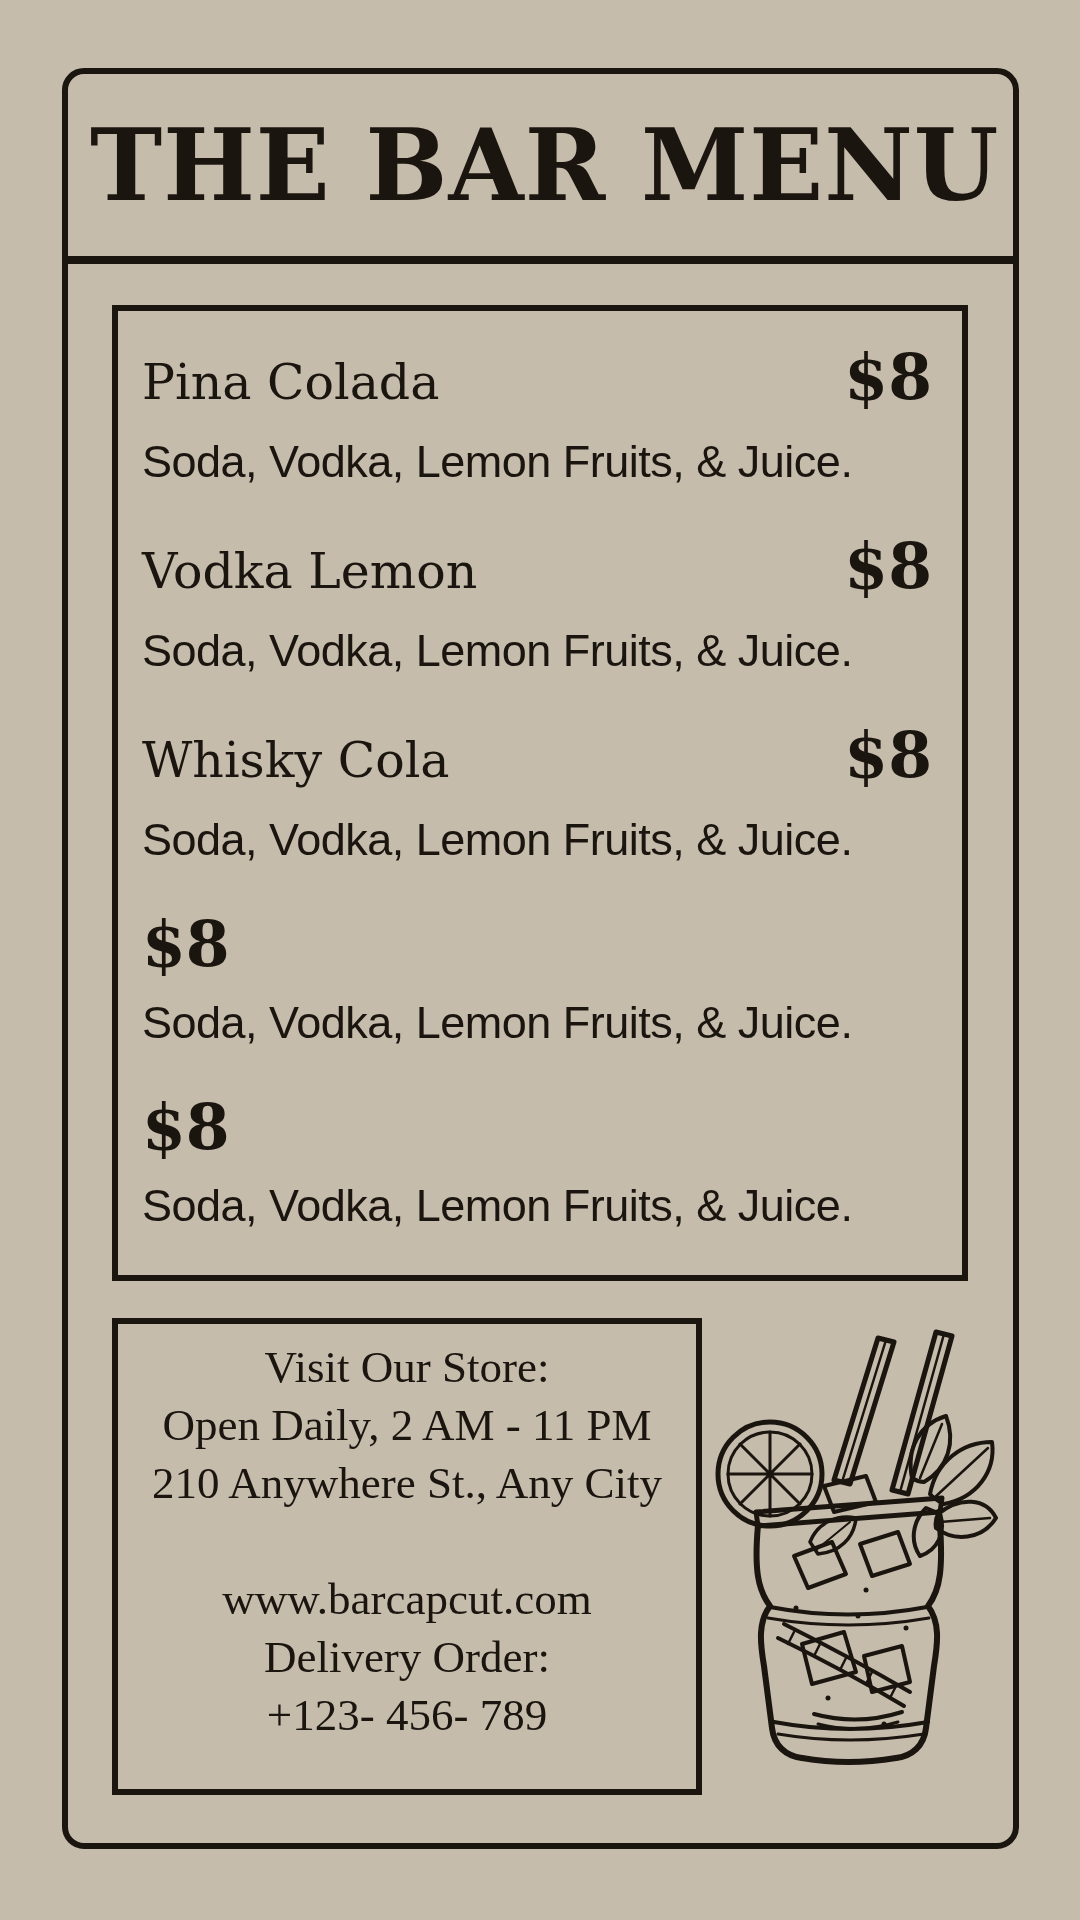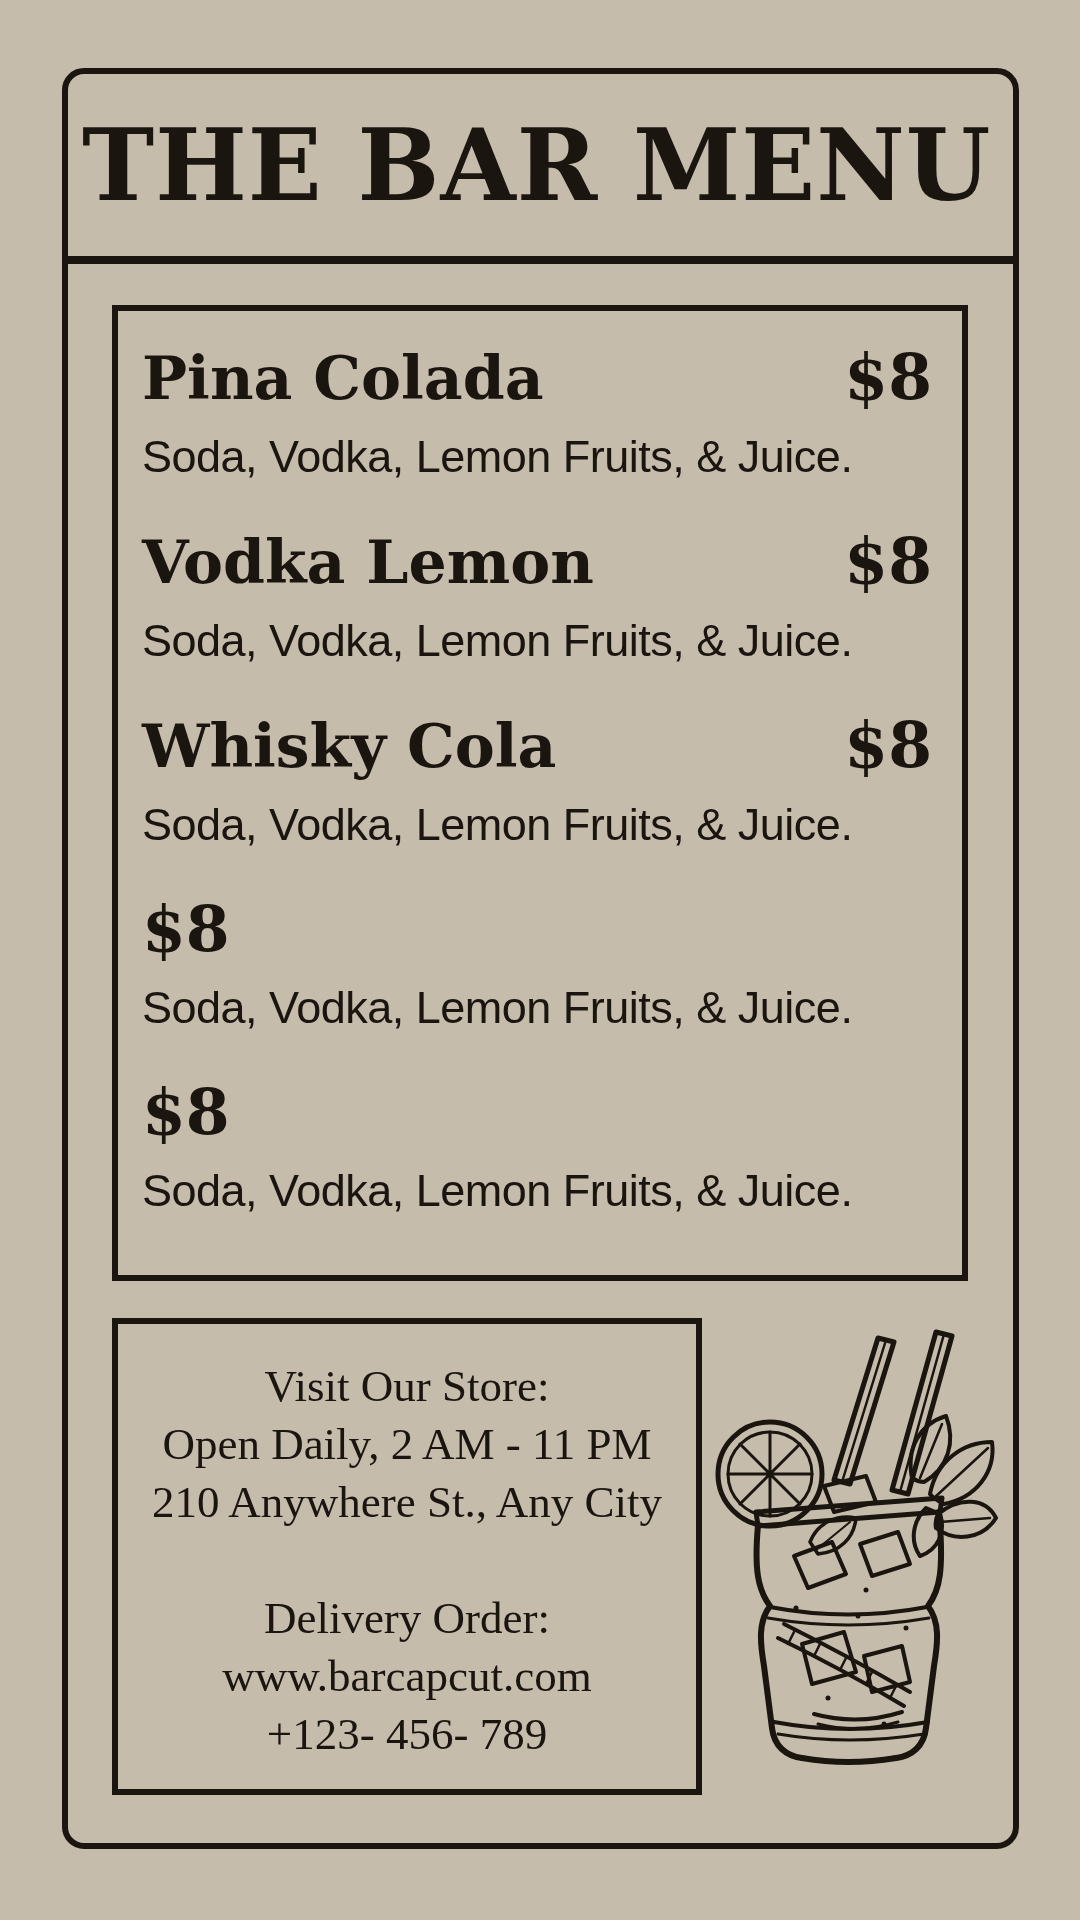--- a/index.html
+++ b/index.html
@@ -19,21 +19,21 @@
   .card {
     position: absolute;
     left: 62px; top: 68px;
     width: 957px; height: 1781px;
     border: 6px solid var(--ink);
     border-radius: 22px;
   }
   .card-header {
     height: 190px;
     border-bottom: 8px solid var(--ink);
-    display: flex; align-items: center; justify-content: flex-start;
+    display: flex; align-items: center; justify-content: flex-end;
   }
   .menu-title {
     font-size: 100px;
     font-weight: 700;
     letter-spacing: 1px;
     white-space: nowrap;
     transform: scaleX(0.97);
   }
   .menu-box {
     position: absolute;
@@ -41,34 +41,34 @@
     width: 856px; height: 976px;
     border: 6px solid var(--ink);
     padding: 26px 30px 0 24px;
     overflow: hidden;
   }
   .menu-item { margin-bottom: 33px; }
   .item-row {
     display: flex; justify-content: space-between; align-items: baseline;
     line-height: 80px;
   }
-  .item-name { font-size: 60px; font-weight: 700; }
+  .item-name { font-size: 49px; font-weight: 400; }
   .item-price { font-size: 63px; font-weight: 700; }
   .item-desc {
     font-family: Liberation Sans, sans-serif;
     font-size: 45px; line-height: 62px;
     margin-top: 8px; letter-spacing: -0.5px;
   }
   .footer-box {
     position: absolute;
     left: 44px; top: 1244px;
     width: 590px; height: 477px;
     border: 6px solid var(--ink);
     text-align: center;
-    padding-top: 33px;
+    padding-top: 14px;
     font-family: "Liberation Serif", serif;
     font-size: 45px; line-height: 58px;
   }
   .footer-spacer { height: 58px; }
   .illustration {
     position: absolute;
     left: 630px; top: 1252px;
     width: 300px; height: 440px;
   }
   .illustration path, .illustration circle, .illustration line {
@@ -129,22 +129,22 @@
       <div class="item-desc">Soda, Vodka, Lemon Fruits, &amp; Juice.</div>
     </div>
 
   </div>
 
   <div class="footer-box">
     <div>Visit Our Store:</div>
     <div>Open Daily, 2 AM - 11 PM</div>
     <div>210 Anywhere St., Any City</div>
     <div class="footer-spacer"></div>
+    <div>www.barcapcut.com</div>
     <div>Delivery Order:</div>
-    <div>www.barcapcut.com</div>
     <div>+123- 456- 789</div>
   </div>
 
   <svg class="illustration" viewBox="0 0 300 440" xmlns="http://www.w3.org/2000/svg">
 
     <g>
       <path class="fill-bg" d="M180,12 L196,16 L152,158 L136,154 Z" stroke-width="5"></path>
       <path d="M188,14 L144,156" stroke-width="2.5"></path>
       <path class="fill-bg" d="M238,6 L254,10 L210,168 L194,164 Z" stroke-width="5"></path>
       <path d="M246,8 L202,166" stroke-width="2.5"></path>

